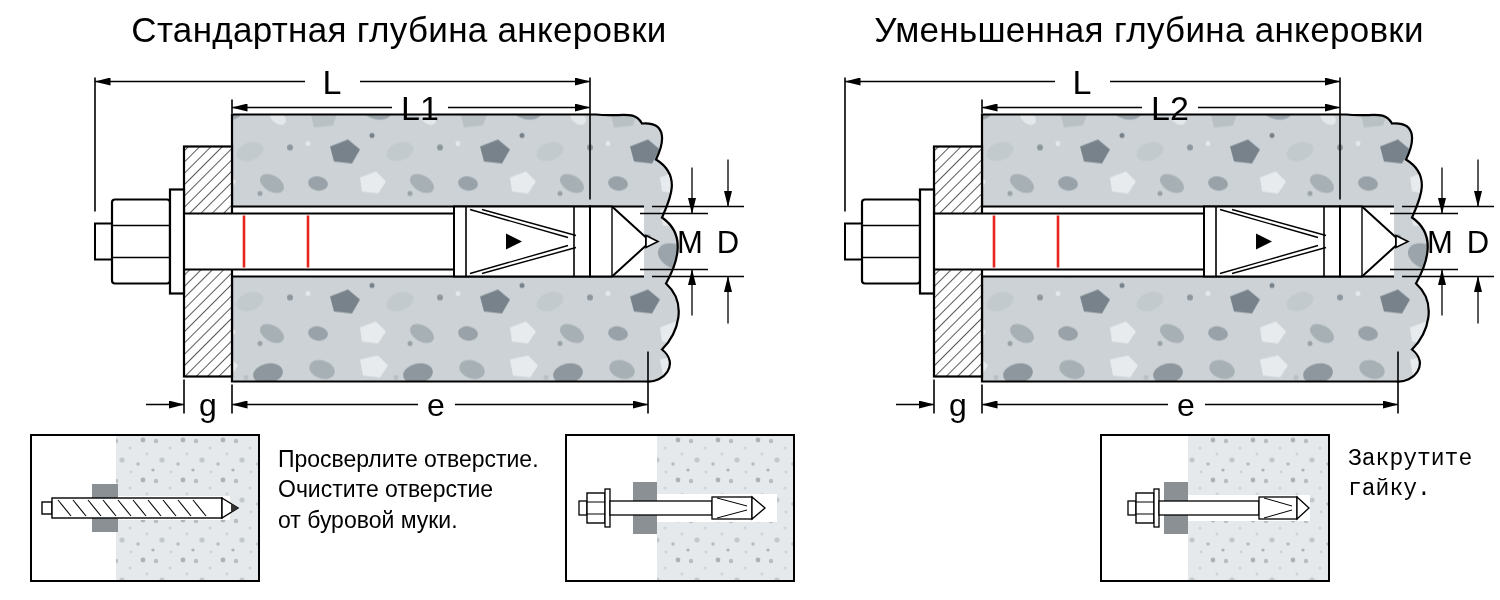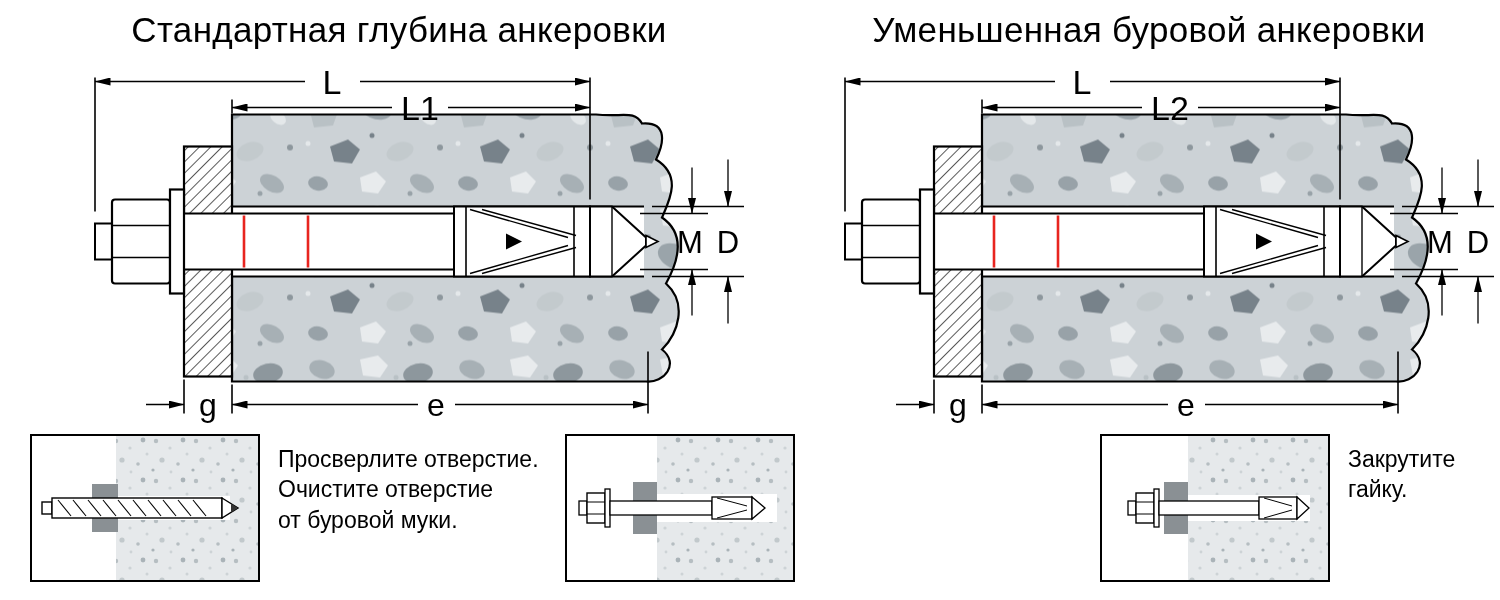--- a/index.html
+++ b/index.html
@@ -25,21 +25,21 @@
   .diagram-svg { display: block; width: 750px; height: 378px; }
   svg text { font-family: "Liberation Sans", sans-serif; fill: #000; }
   .steps {
     display: flex;
     padding-left: 30px;
     margin-top: 6px;
     align-items: flex-start;
   }
   .step { display: flex; align-items: flex-start; }
   .step-1, .step-2 { width: 535px; }
-  .step-3 { width: 400px; }
+  .step-3 { width: 400px; font-family: Liberation Mono, monospace; }
   .step-figure { flex: 0 0 auto; }
   .step-caption {
     margin: 10px 0 0 18px;
     font-size: 23px;
     line-height: 1.32;
     white-space: pre-line;
   }
 </style>
 </head>
 <body>
@@ -172,21 +172,21 @@
         <line x1="692" y1="264" x2="692" y2="218" marker-end="url(#arr)"></line>
         <line x1="728" y1="108" x2="728" y2="155" marker-end="url(#arr)"></line>
         <line x1="728" y1="272" x2="728" y2="225" marker-end="url(#arr)"></line>
       </g>
       <text x="690" y="201" text-anchor="middle" font-size="31">M</text>
       <text x="728" y="201" text-anchor="middle" font-size="31">D</text>
     </svg>
   </section>
 
   <section class="diagram-section">
-    <h1 class="diagram-title">Уменьшенная буровой анкеровки</h1>
+    <h1 class="diagram-title">Уменьшенная глубина анкеровки</h1>
     <svg class="diagram-svg" viewBox="0 0 750 375">
       <path d="M232,63 L596,63 C622,66 634,58 642,72 C668,70 664,92 656,108
                C682,124 670,148 662,166 C688,184 676,214 666,232
                C688,252 678,282 662,298 C680,312 664,332 646,330 L232,330 Z" fill="url(#conc)" stroke="#000" stroke-width="2.2"></path>
       <g>
         <rect x="232" y="155" width="412" height="70" fill="#fff"></rect>
         <line x1="232" y1="155" x2="644" y2="155" stroke="#000" stroke-width="2"></line>
         <line x1="232" y1="225" x2="644" y2="225" stroke="#000" stroke-width="2"></line>
       </g>
       <rect x="184" y="95" width="48" height="230" fill="url(#hatch)" stroke="#000" stroke-width="2.2"></rect>

